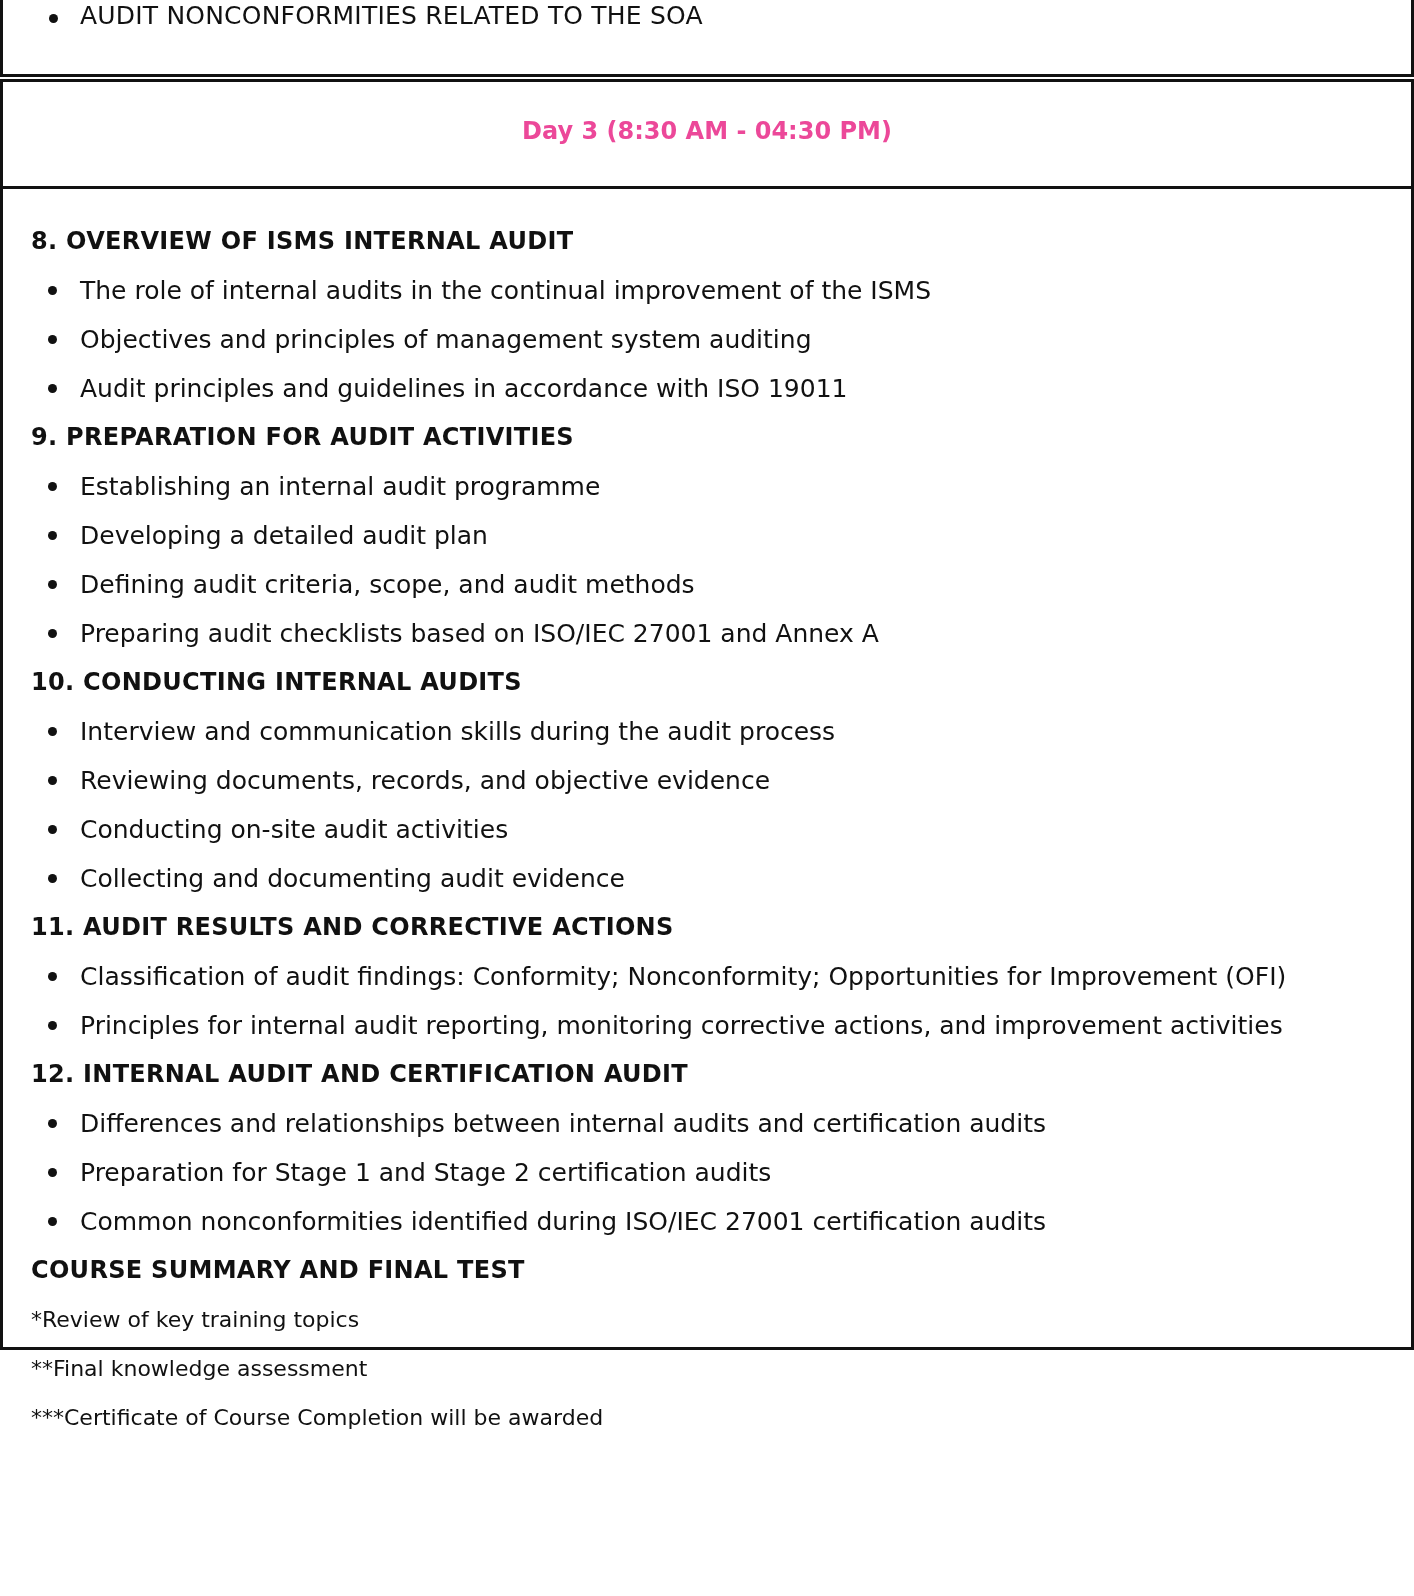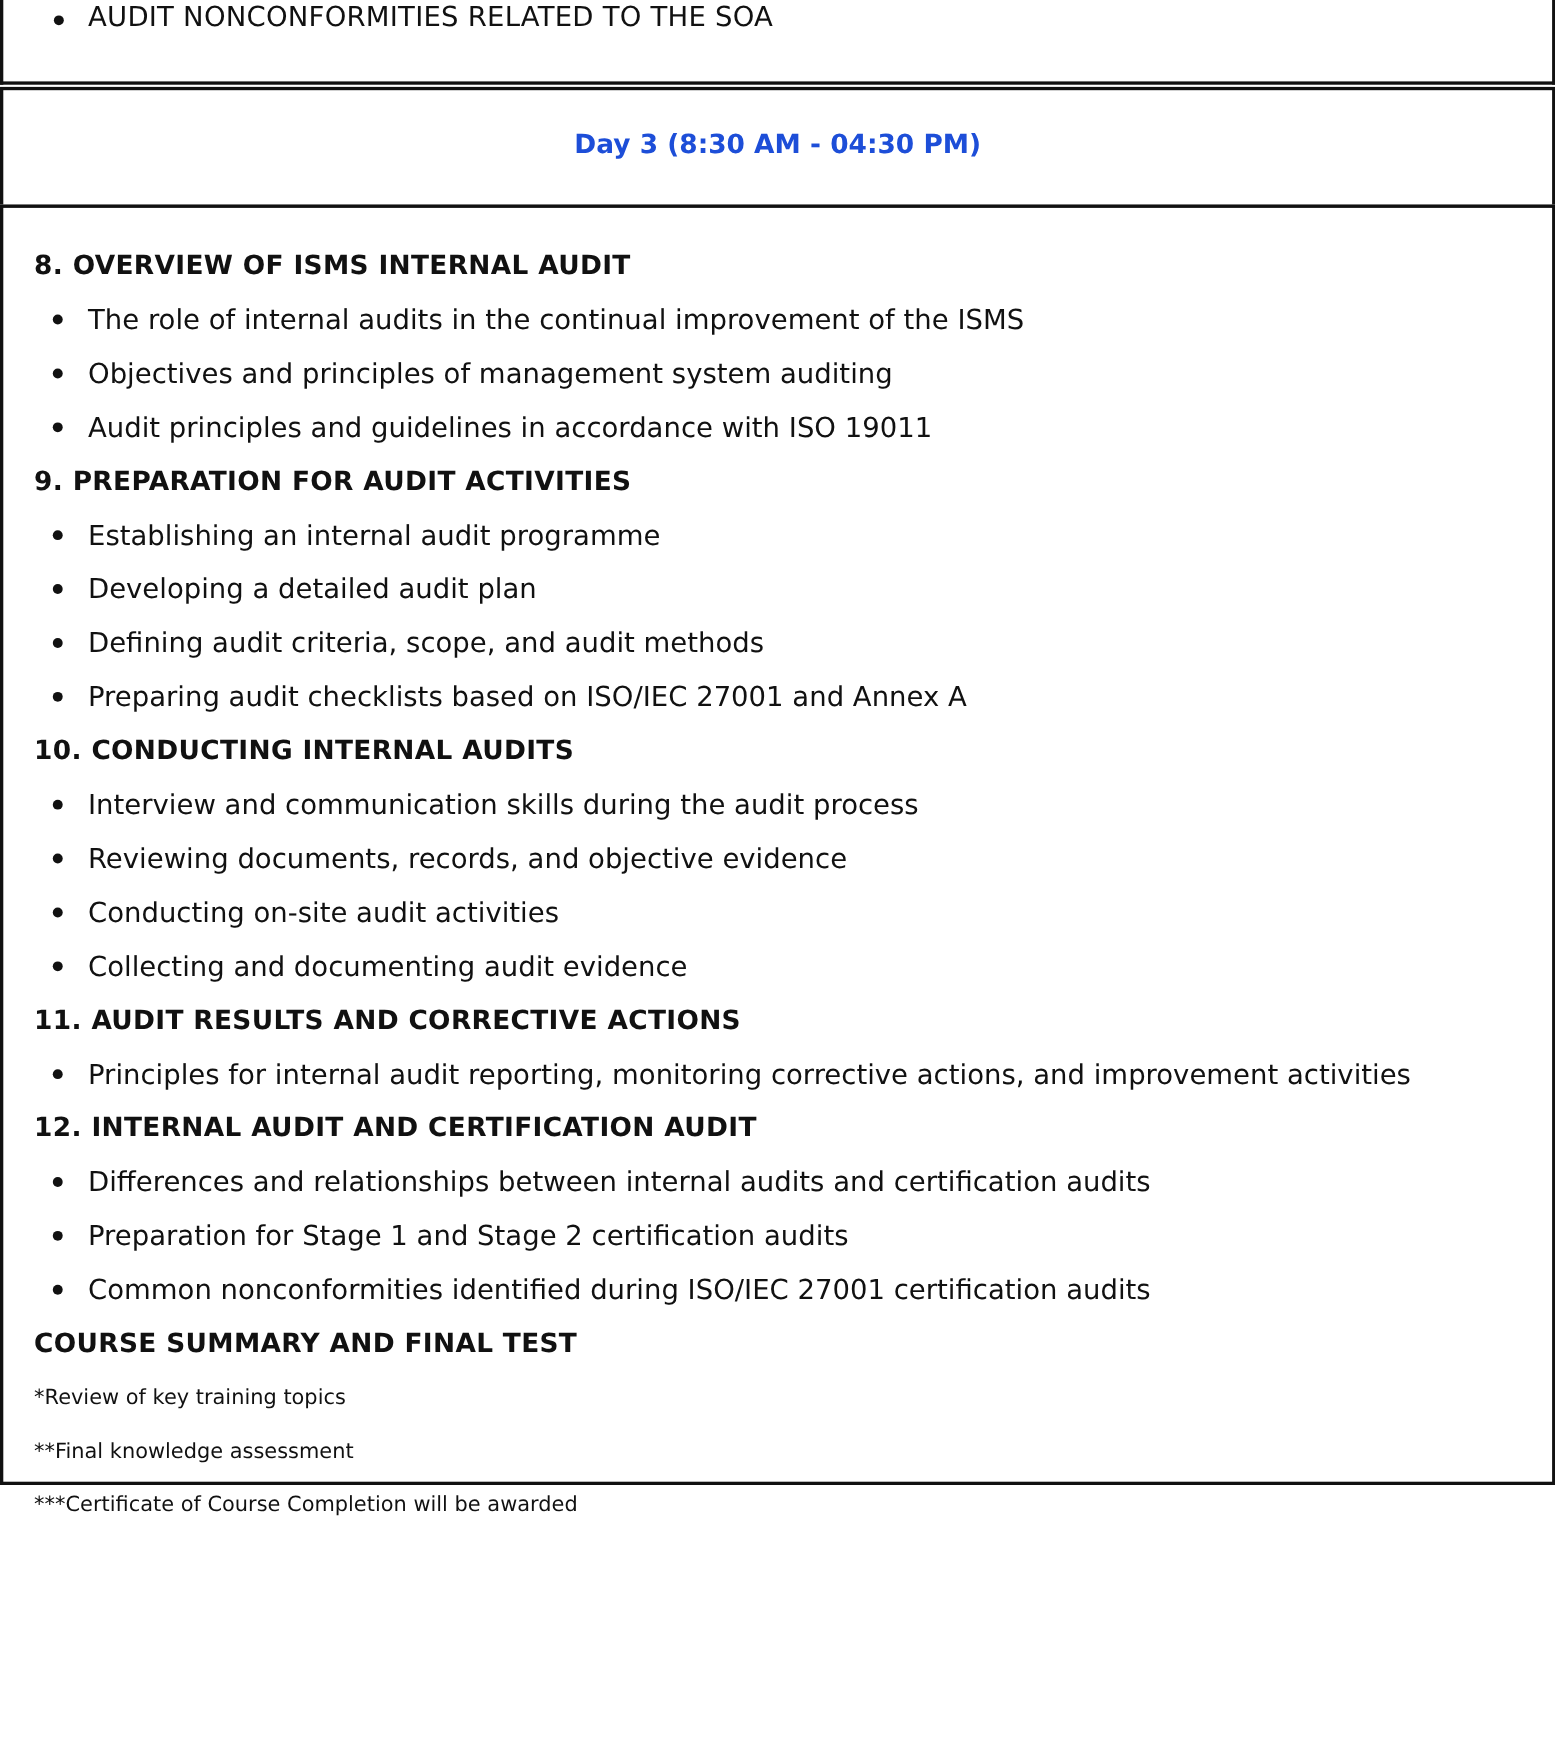--- a/index.html
+++ b/index.html
@@ -18,31 +18,31 @@
     position: absolute; left: 0; top: 7px; margin: 0; padding: 0;
     font-size: 25px; letter-spacing: 0.2px; list-style: none;
   }
   .bullet {
     position: absolute; width: 9px; height: 9px; border-radius: 50%;
     background: #111; left: 46px;
   }
   .top-item .txt { position: absolute; left: 77px; top: 4px; white-space: nowrap; line-height: 30px; }
   .day-title {
     position: absolute; left: 0; right: 0; top: 34px; text-align: center;
-    font-weight: bold; font-size: 24px; color: #1d4ed8; line-height: 30px;
+    font-weight: bold; font-size: 24px; color: #ec4899; line-height: 30px;
   }
   .content { position: absolute; left: 28px; top: 28px; right: 52px; }
   .line {
     font-size: 25px; line-height: 49px; height: 49px; white-space: nowrap;
   }
   .heading { font-weight: bold; letter-spacing: 0.3px; font-size: 24px; }
   .li { position: relative; padding-left: 49px; }
   .li .bullet { left: 17px; top: 20px; }
   .li.wrap { white-space: normal; height: auto; text-align: justify; text-align-last: left; }
-  .plain { font-size: 19px; }
+  .plain { font-size: 22px; }
 </style>
 </head>
 <body>
 
 <div class="box" id="row-top">
   <div class="top-item">
     <span class="bullet" style="top:17px"></span>
     <span class="txt">AUDIT NONCONFORMITIES RELATED TO THE SOA</span>
   </div>
 </div>
@@ -65,20 +65,21 @@
     <div class="line li"><span class="bullet"></span><span>Defining audit criteria, scope, and audit methods</span></div>
     <div class="line li"><span class="bullet"></span><span>Preparing audit checklists based on ISO/IEC 27001 and Annex A</span></div>
 
     <div class="line heading">10. CONDUCTING INTERNAL AUDITS</div>
     <div class="line li"><span class="bullet"></span><span>Interview and communication skills during the audit process</span></div>
     <div class="line li"><span class="bullet"></span><span>Reviewing documents, records, and objective evidence</span></div>
     <div class="line li"><span class="bullet"></span><span>Conducting on-site audit activities</span></div>
     <div class="line li"><span class="bullet"></span><span>Collecting and documenting audit evidence</span></div>
 
     <div class="line heading">11. AUDIT RESULTS AND CORRECTIVE ACTIONS</div>
+    <div class="line li wrap"><span class="bullet"></span><span>Classification of audit findings: Conformity; Nonconformity; Opportunities for Improvement (OFI)</span></div>
     <div class="line li wrap"><span class="bullet"></span><span>Principles for internal audit reporting, monitoring corrective actions, and improvement activities</span></div>
 
     <div class="line heading">12. INTERNAL AUDIT AND CERTIFICATION AUDIT</div>
     <div class="line li"><span class="bullet"></span><span>Differences and relationships between internal audits and certification audits</span></div>
     <div class="line li"><span class="bullet"></span><span>Preparation for Stage 1 and Stage 2 certification audits</span></div>
     <div class="line li"><span class="bullet"></span><span>Common nonconformities identified during ISO/IEC 27001 certification audits</span></div>
 
     <div class="line heading">COURSE SUMMARY AND FINAL TEST</div>
     <div class="line plain">*Review of key training topics</div>
     <div class="line plain">**Final knowledge assessment</div>

